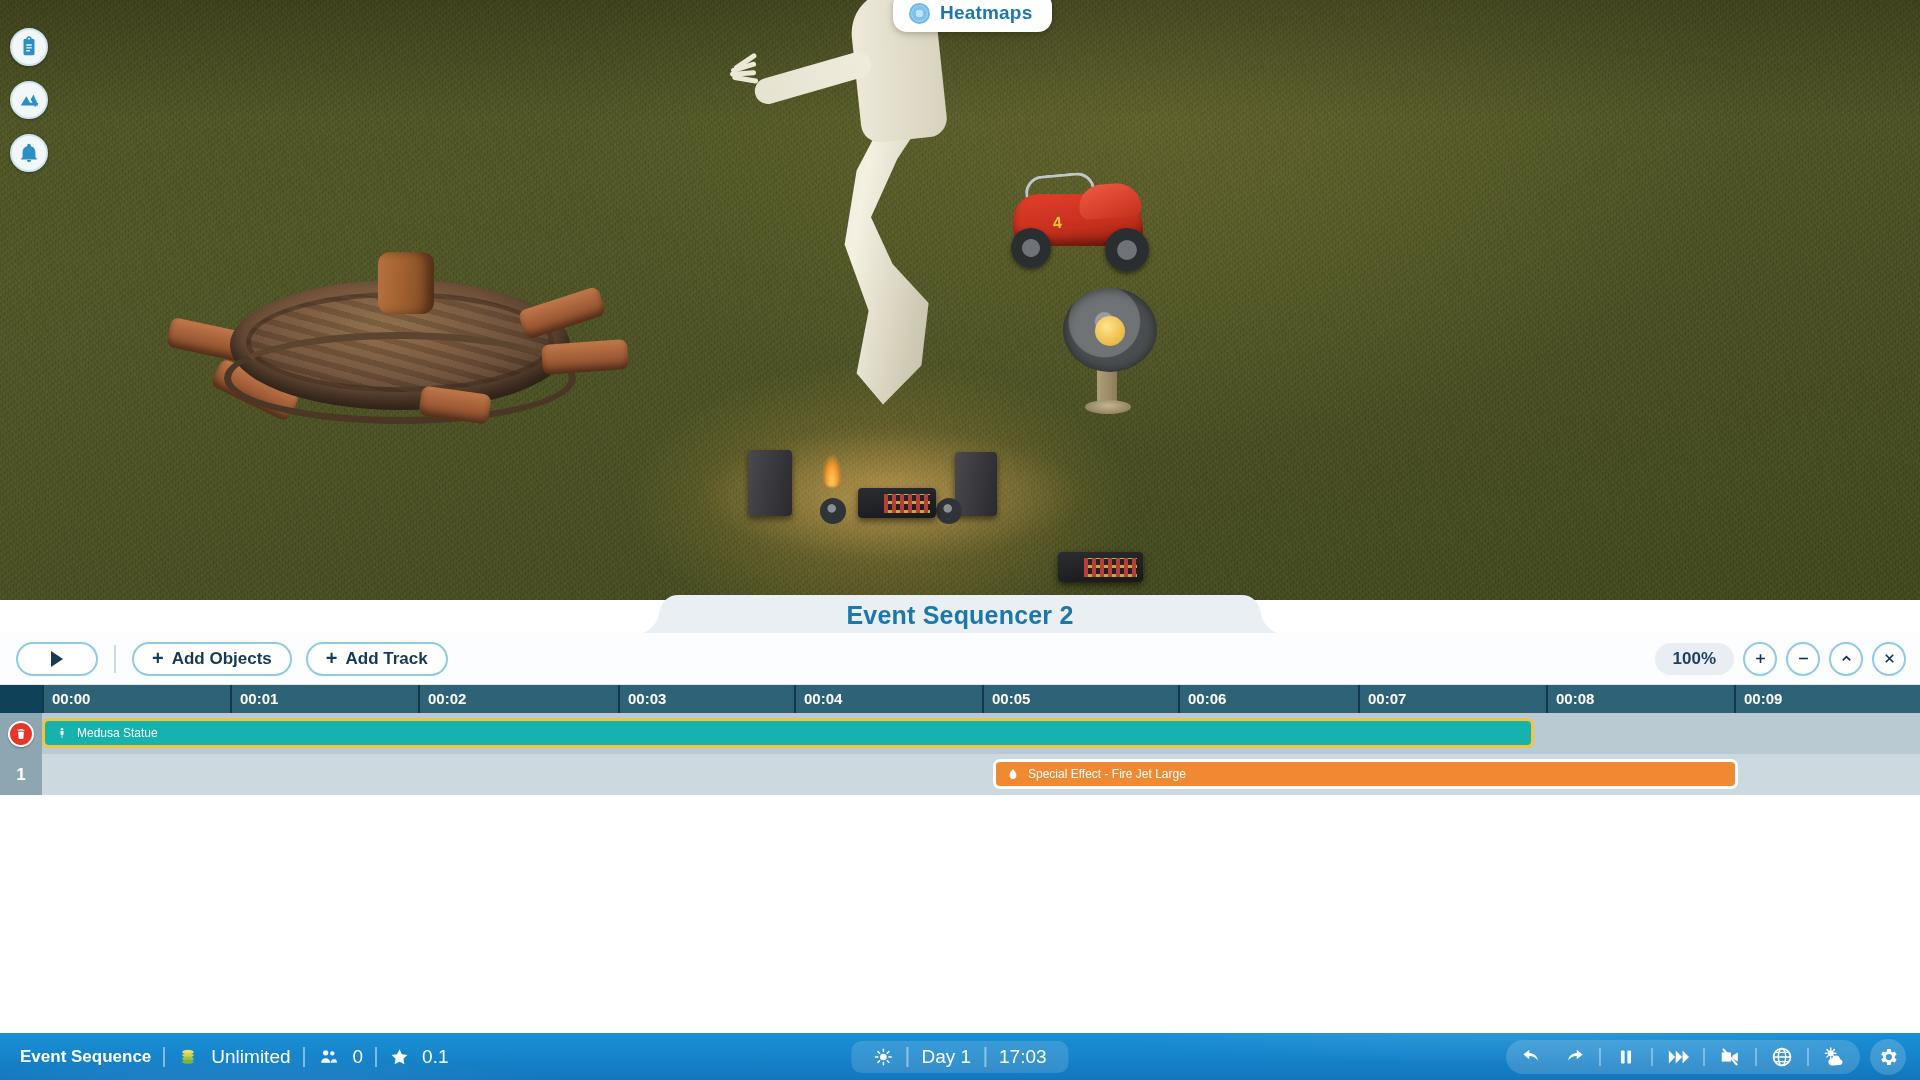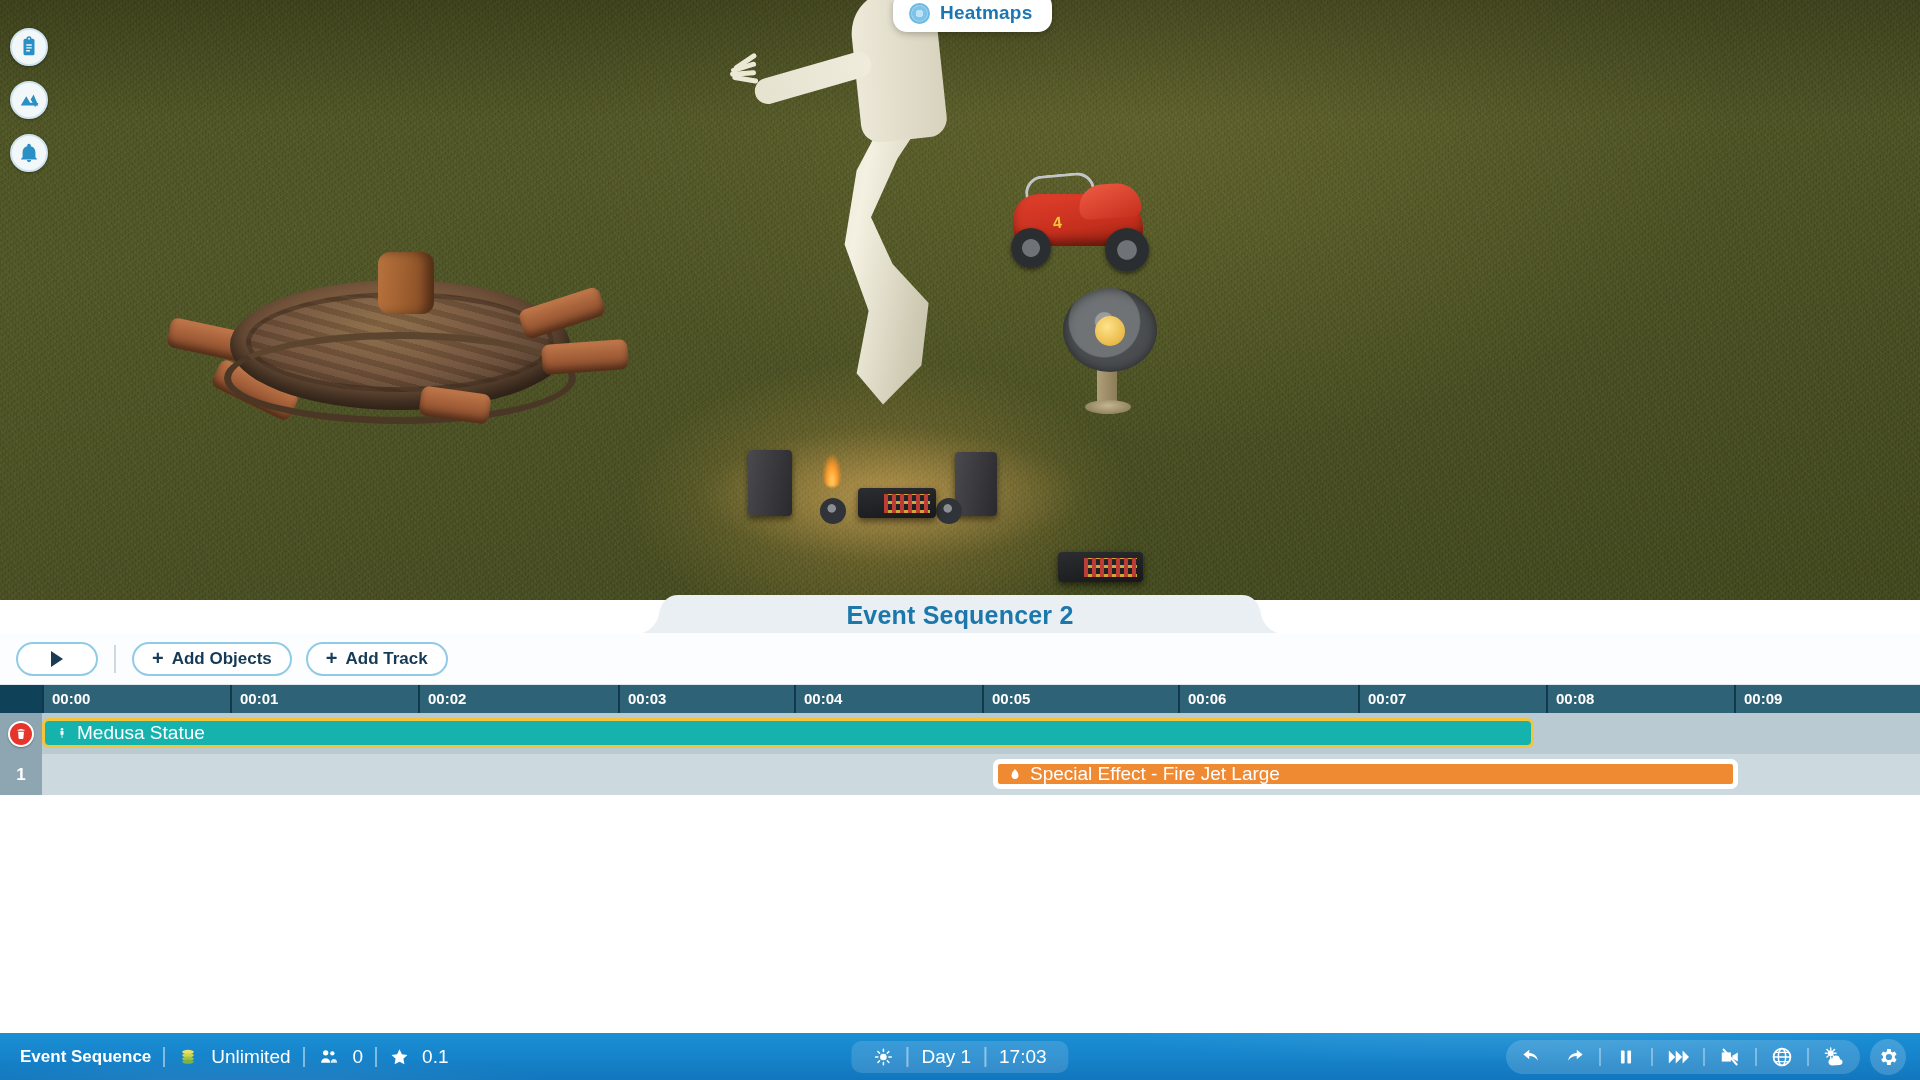--- a/index.html
+++ b/index.html
@@ -279,24 +279,24 @@
     cursor:pointer; box-shadow:0 1px 2px rgba(0,0,0,.3);
   }
   .trash-btn svg { width:14px; height:14px; fill:#ffffff; }
   .row-lane { position:relative; flex:1; }
   .row-lane.l1 { background:#b9cad2; }
   .row-lane.l2 { background:#ccd9de; }
 
   .clip {
     position:absolute; top:5px; height:30px; border-radius:7px;
     display:flex; align-items:center; gap:8px; padding-left:10px;
-    color:#ffffff; font-size:19px; white-space:nowrap; cursor:pointer;
+    color:#ffffff; font-size:12px; white-space:nowrap; cursor:pointer;
   }
   .clip.teal { background:#16b3ae; border:3px solid #f2c53d; }
-  .clip.orange { background:#ef8a33; border:5px solid #0f172a; }
+  .clip.orange { background:#ef8a33; border:3px solid #0f172a; }
   .clip .cicon { width:14px; height:18px; display:flex; align-items:center; justify-content:center; }
   .clip .cicon svg { width:12px; height:16px; fill:#ffffff; }
 
   .panel-body { position:absolute; left:0; top:200px; width:1920px; height:238px; background:#ffffff;}
 
   
   .statusbar {
     position:absolute; left:0; top:1033px; width:1920px; height:47px;
     background: linear-gradient(180deg, #1a8fd4 0%, #1786cd 40%, #1276bd 100%);
     display:flex; align-items:center;
@@ -445,20 +445,43 @@
         <div class="pill cmd">
           <span class="plus-sign">+</span>
           <span>Add Objects</span>
         </div>
         <div class="pill cmd">
           <span class="plus-sign">+</span>
           <span>Add Track</span>
         </div>
       </div>
 
+      <div class="tb-right">
+        <div class="zoom-chip">100%</div>
+        <div class="circ-btn">
+          <svg viewBox="0 0 24 24">
+              <path d="M12 5v14M5 12h14"></path>
+            </svg>
+        </div>
+        <div class="circ-btn">
+          <svg viewBox="0 0 24 24">
+              <path d="M5 12h14"></path>
+            </svg>
+        </div>
+        <div class="circ-btn">
+          <svg viewBox="0 0 24 24">
+              <path d="M6 15l6-6 6 6"></path>
+            </svg>
+        </div>
+        <div class="circ-btn">
+          <svg viewBox="0 0 24 24">
+              <path d="M6 6l12 12M18 6L6 18"></path>
+            </svg>
+        </div>
+      </div>
     </div>
 
     <div class="ruler">
       <div class="ruler-gutter"></div>
       <div class="ruler-scale" id="ruler-scale">
           <div class="tick" style="left: 0px;">00:00</div>
           <div class="tick" style="left: 188px;">00:01</div>
           <div class="tick" style="left: 376px;">00:02</div>
           <div class="tick" style="left: 576px;">00:03</div>
           <div class="tick" style="left: 752px;">00:04</div>

